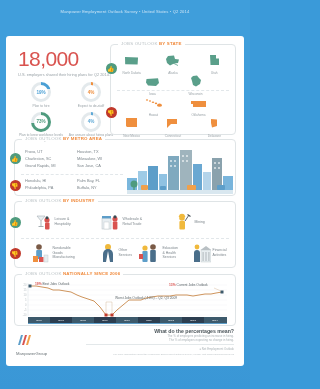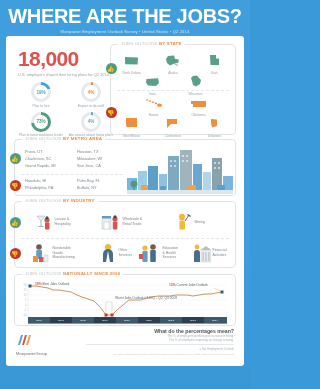--- a/index.html
+++ b/index.html
@@ -59,21 +59,21 @@
   }
   .fl-grey { color: #b9c0c4; }
   .fl-bold { color: #f08a3c; font-weight: bold; }
   .fl-bold-blue { color: #f08a3c; font-weight: bold; }
 
   
   .bigstat { position: absolute; left: 12px; top: 12px; width: 96px; }
   .bignum {
     color: #d9534f;
     font-size: 21px;
-    font-weight: bold;
+    font-weight: normal;
     letter-spacing: -0.6px;
     line-height: 1;
   }
   .bigsub {
     margin-top: 3px;
     color: #9aa3a8;
     font-size: 3.9px;
     line-height: 1.45;
   }
 
@@ -165,21 +165,20 @@
   .foot-line { font-size: 2.9px; color: #a9b1b5; text-align: right; line-height: 1.5; }
   .foot-src { font-size: 2.5px; color: #bcc3c7; text-align: right; margin-top: 2px; line-height: 1.4; }
   .foot-rule { border-top: 0.4px solid #e3e8ea; margin: 1.5px 0; }
 </style>
 </head>
 <body>
 
 <div class="poster">
 
   <div class="header">
-    <div class="title">WHERE ARE THE JOBS?</div>
     <div class="subtitle">Manpower Employment Outlook Survey • United States • Q2 2014</div>
   </div>
 
   <div class="card">
 
     <div class="bigstat">
       <div class="bignum">18,000</div>
       <div class="bigsub">U.S. employers shared their hiring plans for Q2 2014.</div>
     </div>
 

